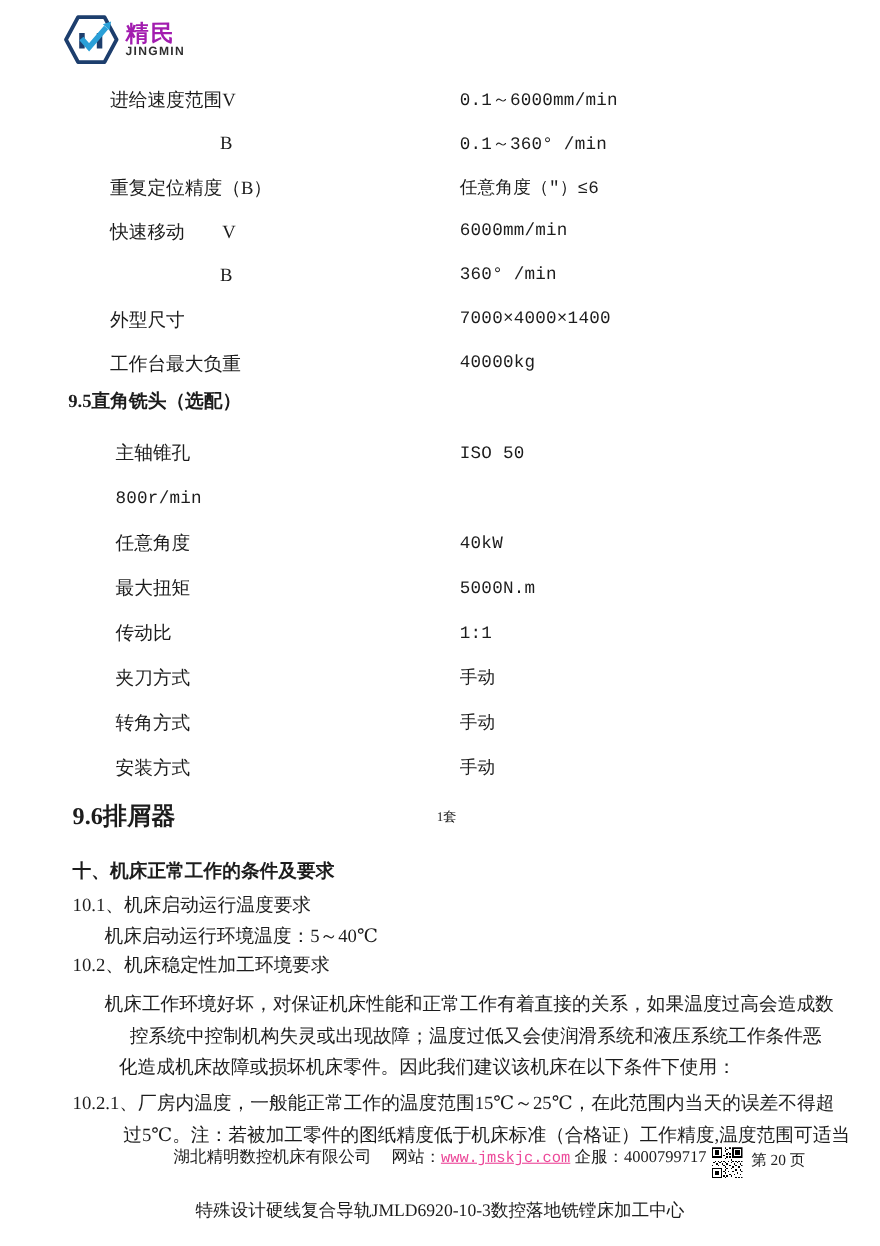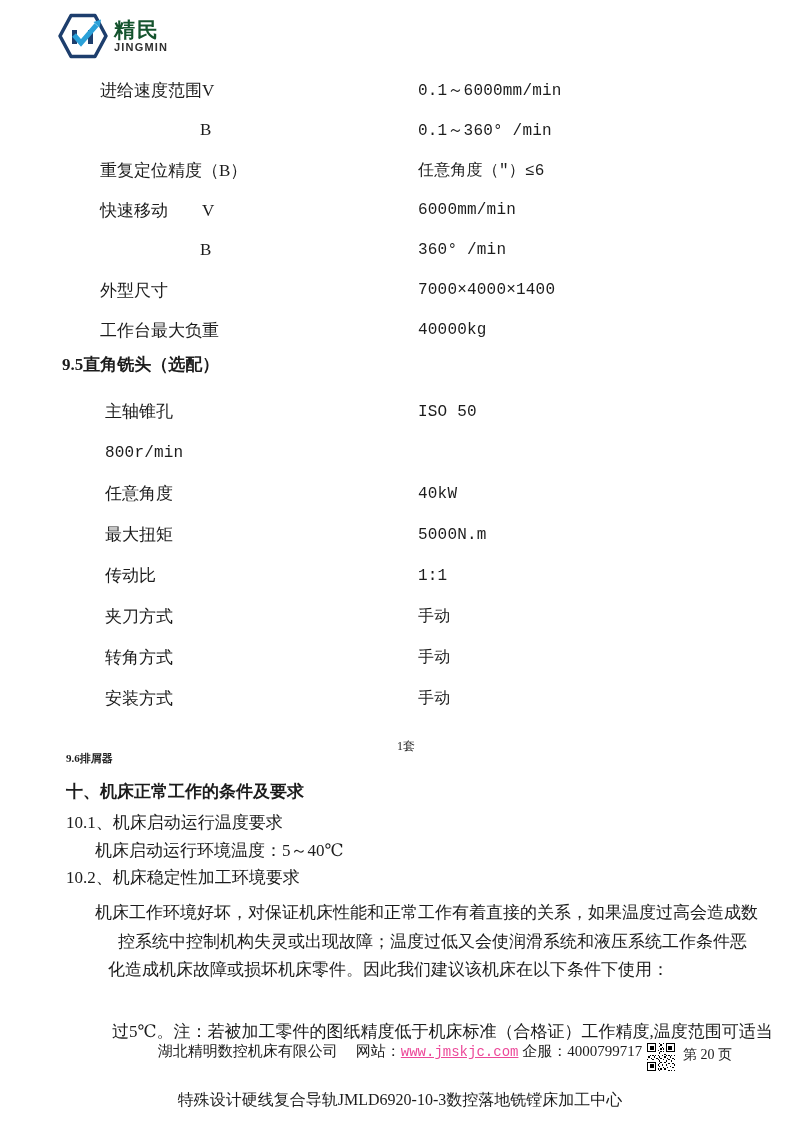--- a/index.html
+++ b/index.html
@@ -11,40 +11,40 @@
     background:#ffffff;
     overflow:hidden;
     font-family:"Liberation Serif","DejaVu Serif",serif;
     color:#1c1c1c;
   }
 
   
   .logo { position:absolute; left:57px; top:12px; display:flex; align-items:center; gap:5px; }
   .logo-mark { width:52px; height:48px; }
   .logo-text { display:flex; flex-direction:column; line-height:1; }
-  .logo-cn { font-size:21px; font-weight:bold; color:#14532d; letter-spacing:2px; }
+  .logo-cn { font-size:21px; font-weight:bold; color:#a21caf; letter-spacing:2px; }
   .logo-en { font-size:11px; font-weight:bold; color:#2e2e2e; letter-spacing:1.2px; margin-top:1px; font-family:"Liberation Sans","DejaVu Sans",sans-serif; }
 
   
   .spec-row { display:flex; align-items:center; }
   .spec-lbl { font-size:17px; white-space:pre; }
   .spec-val { font-size:16px; font-family:"Liberation Mono","DejaVu Sans Mono",monospace; letter-spacing:0.2px; }
 
   .top-table { position:absolute; left:100px; top:70px; width:660px; }
   .top-table .spec-row { height:40px; }
   .top-table .spec-lbl { width:318px; }
   .top-table .spec-row.indent-b .spec-lbl { padding-left:100px; }
 
   .s95-title { position:absolute; left:62px; top:353px; font-size:17px; font-weight:bold; }
   .s95-table { position:absolute; left:105px; top:391px; width:655px; }
   .s95-table .spec-row { height:41px; }
   .s95-table .spec-lbl { width:313px; }
 
   .s96-row { position:absolute; left:66px; top:727px; display:flex; align-items:center; }
-  .s96-row .s96-lbl { width:331px; font-size:11px; font-weight:bold;margin-top:24px; }
+  .s96-row .s96-lbl { width:331px; font-size:22px; font-weight:bold; }
   .s96-row .s96-val { font-size:12px; }
 
   
   .txt { position:absolute; font-size:17px; white-space:nowrap; }
   .t10   { left:66px;  top:780px; font-weight:bold; }
   .l101  { left:66px;  top:811px; }
   .ltemp { left:95px;  top:839px; }
   .l102  { left:66px;  top:866px; }
   .p1    { left:95px;  top:901px; }
   .p2    { left:118px; top:930px; }
@@ -150,20 +150,21 @@
     <span class="s96-val">1套</span>
   </div>
 
   <div class="txt t10">十、机床正常工作的条件及要求</div>
   <div class="txt l101">10.1、机床启动运行温度要求</div>
   <div class="txt ltemp">机床启动运行环境温度：5～40℃</div>
   <div class="txt l102">10.2、机床稳定性加工环境要求</div>
   <div class="txt p1">机床工作环境好坏，对保证机床性能和正常工作有着直接的关系，如果温度过高会造成数</div>
   <div class="txt p2">控系统中控制机构失灵或出现故障；温度过低又会使润滑系统和液压系统工作条件恶</div>
   <div class="txt p3">化造成机床故障或损坏机床零件。因此我们建议该机床在以下条件下使用：</div>
+  <div class="txt q1">10.2.1、厂房内温度，一般能正常工作的温度范围15℃～25℃，在此范围内当天的误差不得超</div>
   <div class="txt q2">过5℃。注：若被加工零件的图纸精度低于机床标准（合格证）工作精度,温度范围可适当</div>
 
   <div class="footer1">
     <span>湖北精明数控机床有限公司</span><span class="gap"></span><span>网站：</span><a href="#">www.jmskjc.com</a>
     <span>企服：</span><span>4000799717</span>
   </div>
 
   <svg class="qr" viewBox="0 0 21 21" xmlns="http://www.w3.org/2000/svg" shape-rendering="crispEdges">
     <rect x="0" y="0" width="21" height="21" fill="#ffffff"></rect>
     <rect x="0" y="0" width="7" height="7" fill="#000"></rect>

